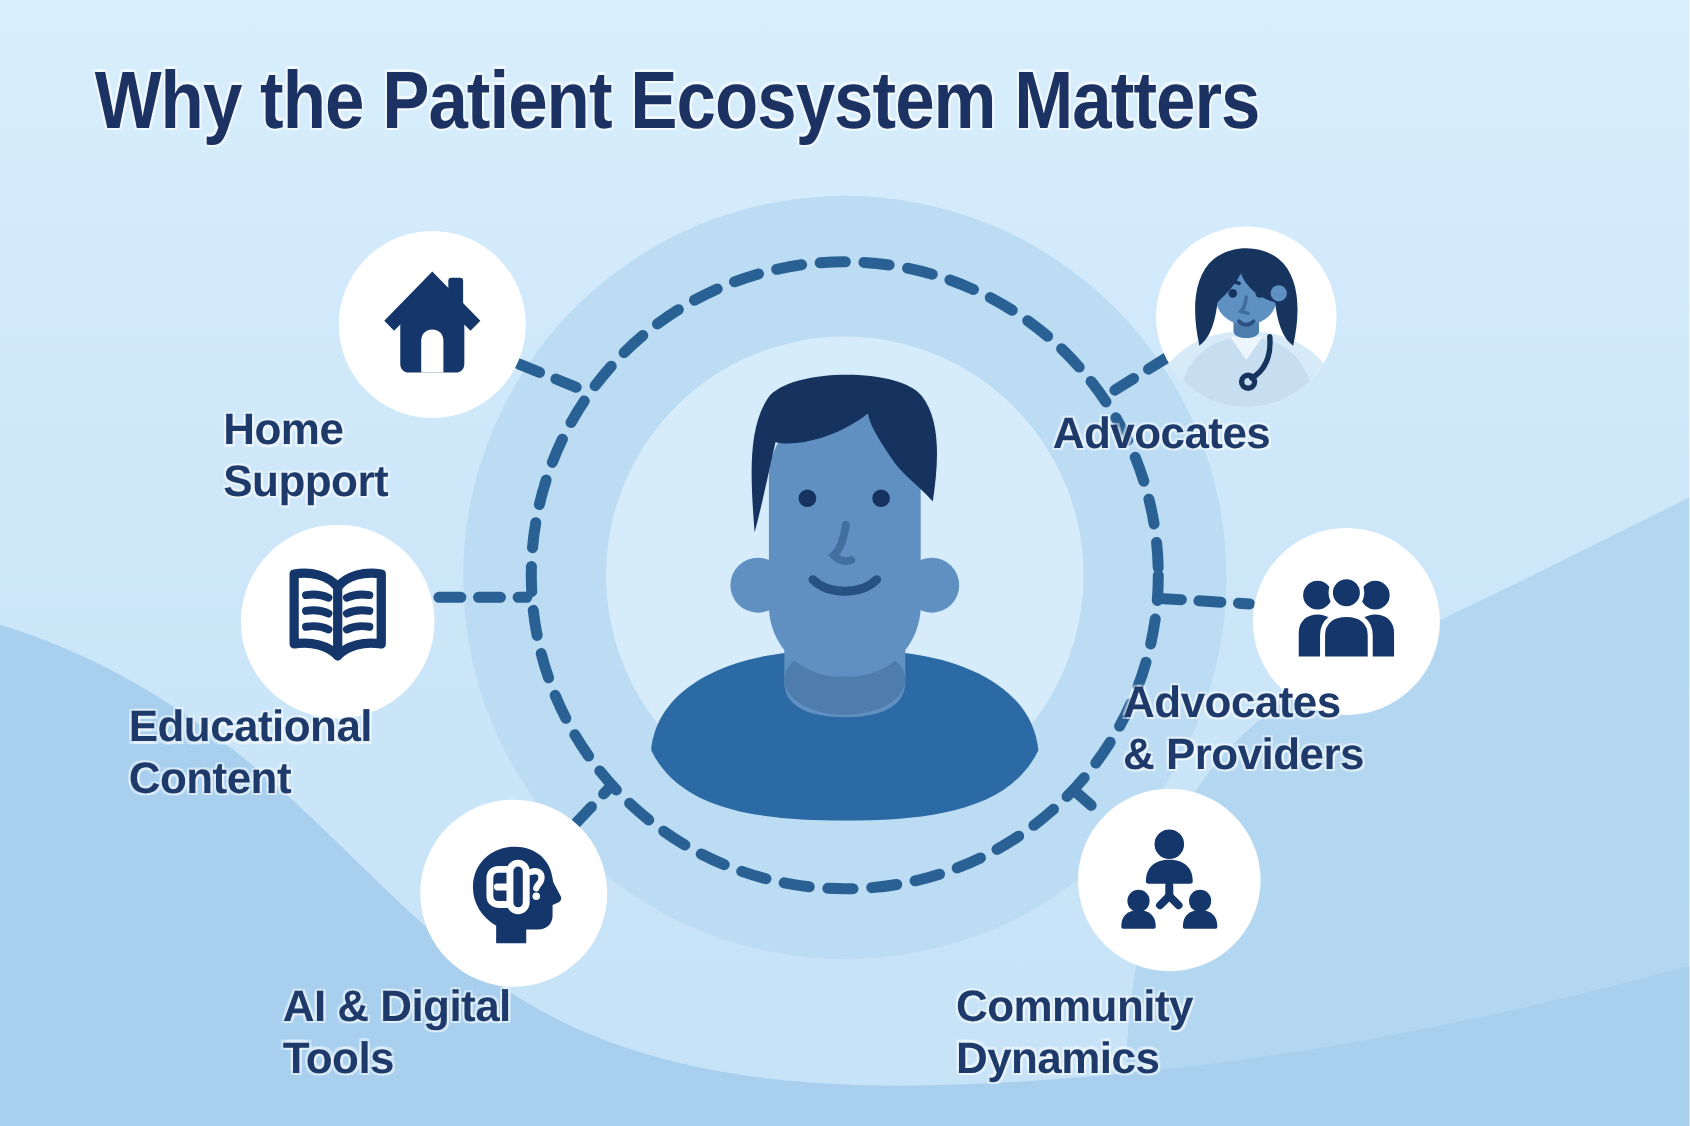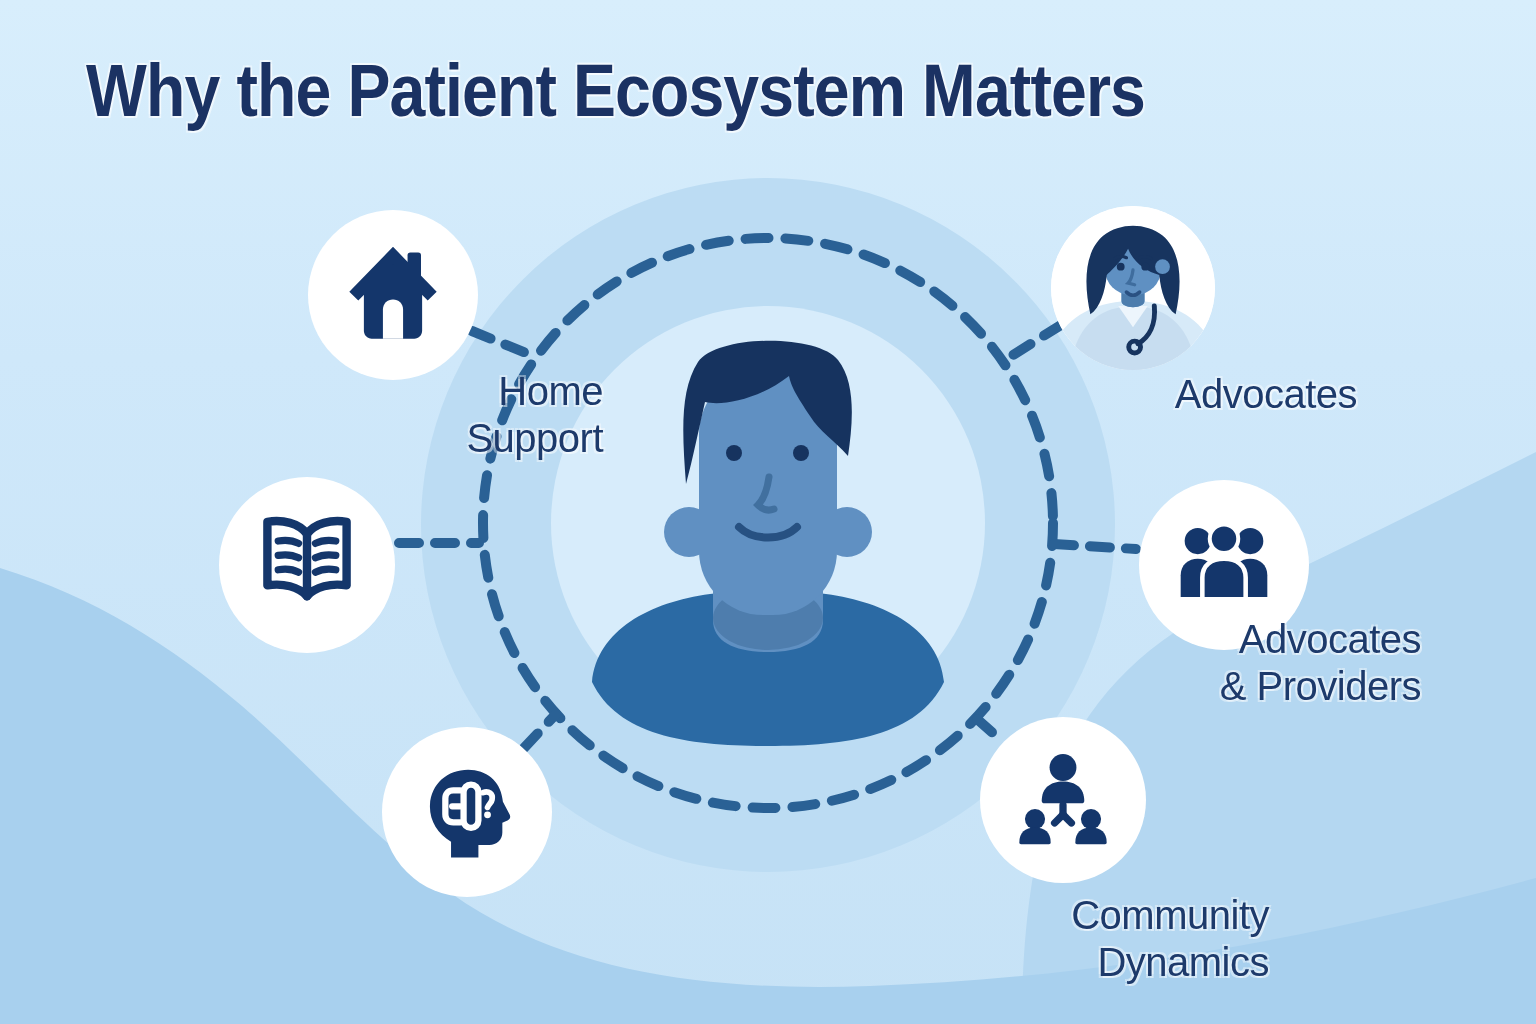--- a/index.html
+++ b/index.html
@@ -22,22 +22,22 @@
     color:#1b3263;
     text-shadow:2px 2px 0 rgba(255,255,255,.55),-2px -2px 0 rgba(255,255,255,.45),
                 2px -2px 0 rgba(255,255,255,.45),-2px 2px 0 rgba(255,255,255,.45);
   }
   .bubble{
     position:absolute;background:#ffffff;border-radius:50%;
     display:flex;align-items:center;justify-content:center;overflow:hidden;
   }
   .bubble svg{display:block;}
   .label{
-    position:absolute;width:400px;text-align:right;
-    font-weight:400;font-size:40px;line-height:1.17;
+    position:absolute;width:400px;text-align:left;
+    font-weight:700;font-size:40px;line-height:1.17;
     letter-spacing:-0.5px;color:#1d3a6b;white-space:pre-line;
     text-shadow:2px 2px 0 rgba(255,255,255,.5),-2px -2px 0 rgba(255,255,255,.4),
                 2px -2px 0 rgba(255,255,255,.4),-2px 2px 0 rgba(255,255,255,.4);
   }
   
   .b-home{left:308px;top:210px;width:170px;height:170px;}
   .b-book{left:219px;top:477px;width:176px;height:176px;}
   .b-ai{left:382px;top:727px;width:170px;height:170px;}
   .b-care{left:1051px;top:206px;width:164px;height:164px;}
   .b-adv{left:1139px;top:480px;width:170px;height:170px;}
@@ -112,33 +112,37 @@
       <g stroke="#14366b" stroke-width="6" fill="none" stroke-linecap="round">
         <path d="M26,30 C32,29 38,29.5 43,32"></path>
         <path d="M26,42 C32,41 38,41.5 43,44"></path>
         <path d="M26,54 C32,53 38,53.5 43,56"></path>
         <path d="M74,30 C68,29 62,29.5 57,32"></path>
         <path d="M74,42 C68,41 62,41.5 57,44"></path>
         <path d="M74,54 C68,53 62,53.5 57,56"></path>
       </g>
     </svg>
   </div>
+  <div class="label l-book">Educational
+Content</div>
 
   <div class="bubble b-ai">
     <svg width="114" height="114" viewBox="0 0 100 100">
       <path fill="#14366b" d="M36,90 V76 C24,69 17,57 17.5,44 C18.5,25 33,13 51,13 C67,13 79,23 81,38 L81.5,41 L87.5,52.5 C88.5,54.5 87.5,56.5 85.5,57.5 L81,59.5 V68 C81,74.5 76,79 69.5,79 H60 V90 Z"></path>
       <g fill="none" stroke="#ffffff" stroke-width="5.5" stroke-linecap="round">
         <path d="M44,31 H38 C33.5,31 31,34 31,38 V52 C31,56 33.5,59 38,59 H44"></path>
         <path d="M37,45 H44"></path>
         <rect x="47" y="26" width="13" height="38" rx="6.5"></rect>
       </g>
       <path d="M64,33 C69,31 73,34 72,39 C71.5,42 69,43 68,46" stroke="#ffffff" stroke-width="5" fill="none" stroke-linecap="round"></path>
       <circle cx="68" cy="52.5" r="3" fill="#ffffff"></circle>
     </svg>
   </div>
+  <div class="label l-ai">AI &amp; Digital
+Tools</div>
 
   <div class="bubble b-care">
     <svg width="164" height="164" viewBox="0 0 100 100">
       <circle cx="50" cy="50" r="50" fill="#ffffff"></circle>
       <path d="M4,80 C14,65 30,58 50,58 C70,58 86,65 96,80 L96,100 L4,100 Z" fill="#d7eaf8"></path>
       <path d="M12,100 C13,82 22,68 37,63 L50,60 L63,63 C78,68 87,82 88,100 Z" fill="#c7ddf0"></path>
       <path d="M41,61 L50,74 L59,61 Z" fill="#edf5fc"></path>
       <path d="M43,46 h14 v12 c0,5 -14,5 -14,0 Z" fill="#5f90c2"></path>
       <path d="M43,50 c4,4 10,4 14,0 v8 c0,5 -14,5 -14,0 Z" fill="#4d7dad"></path>
       <rect x="33" y="16" width="34" height="38" rx="15" fill="#5f90c2"></rect>

